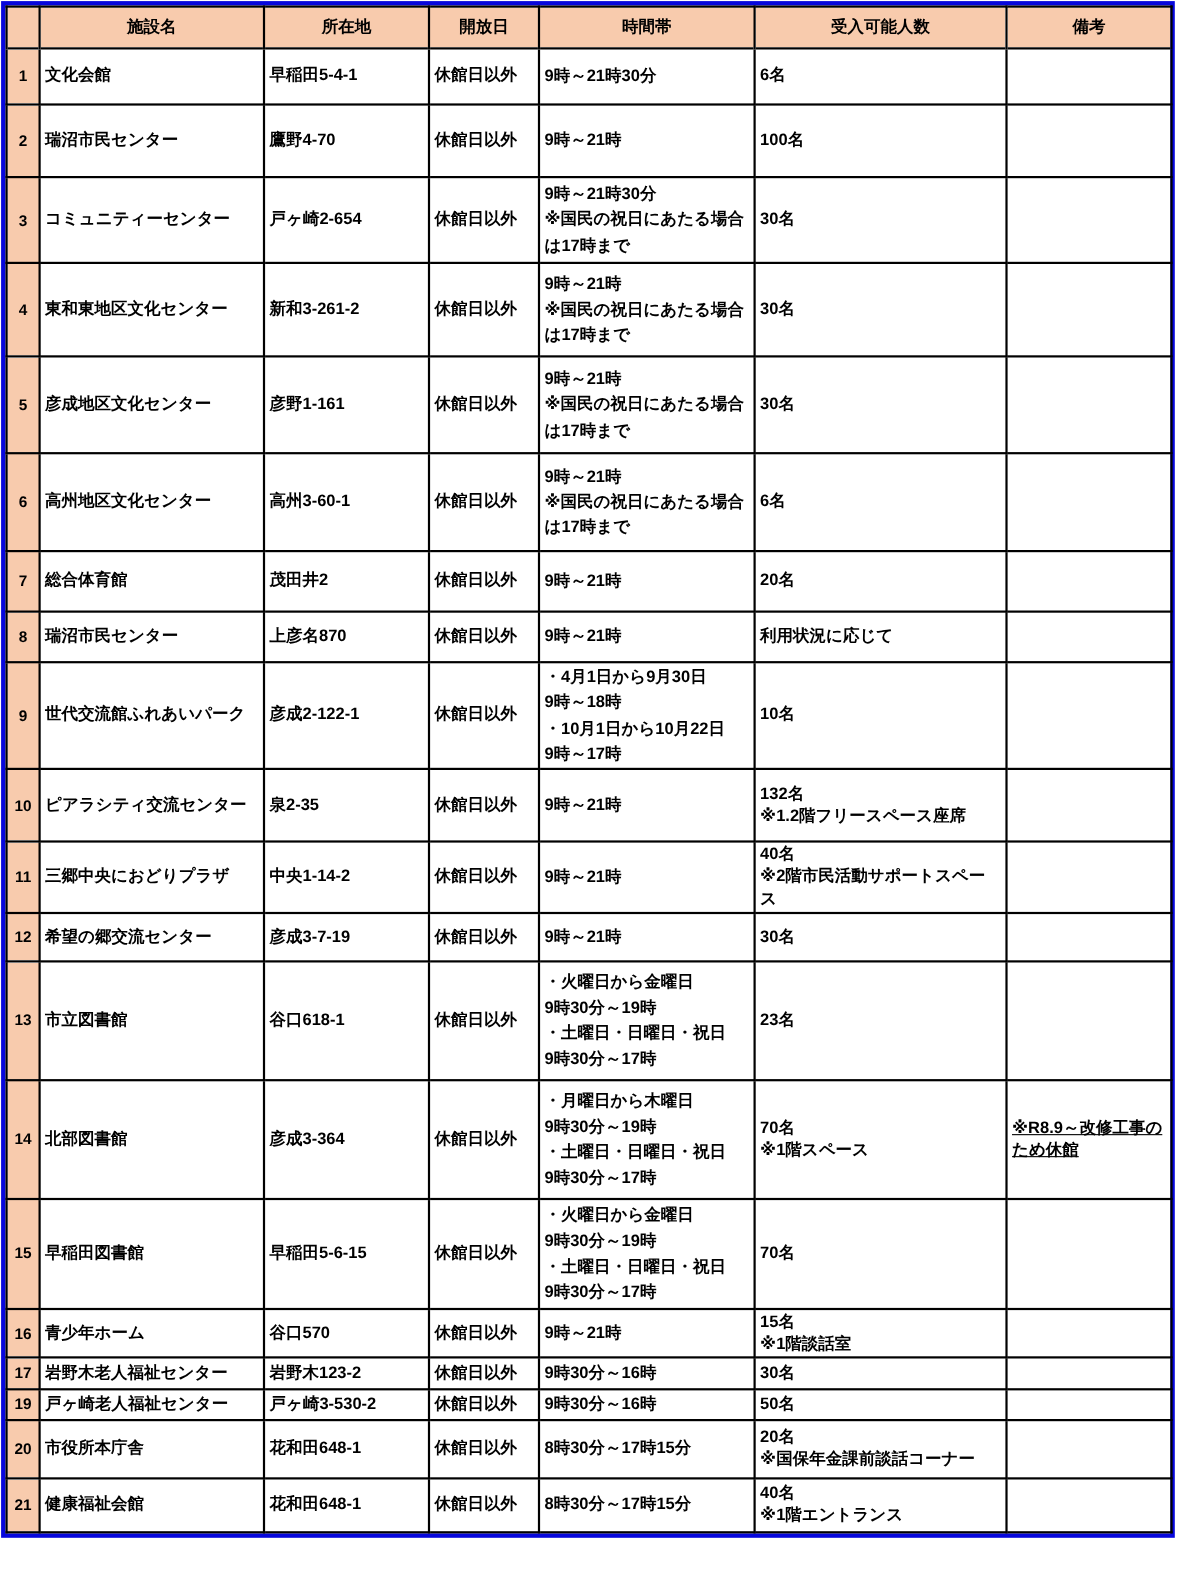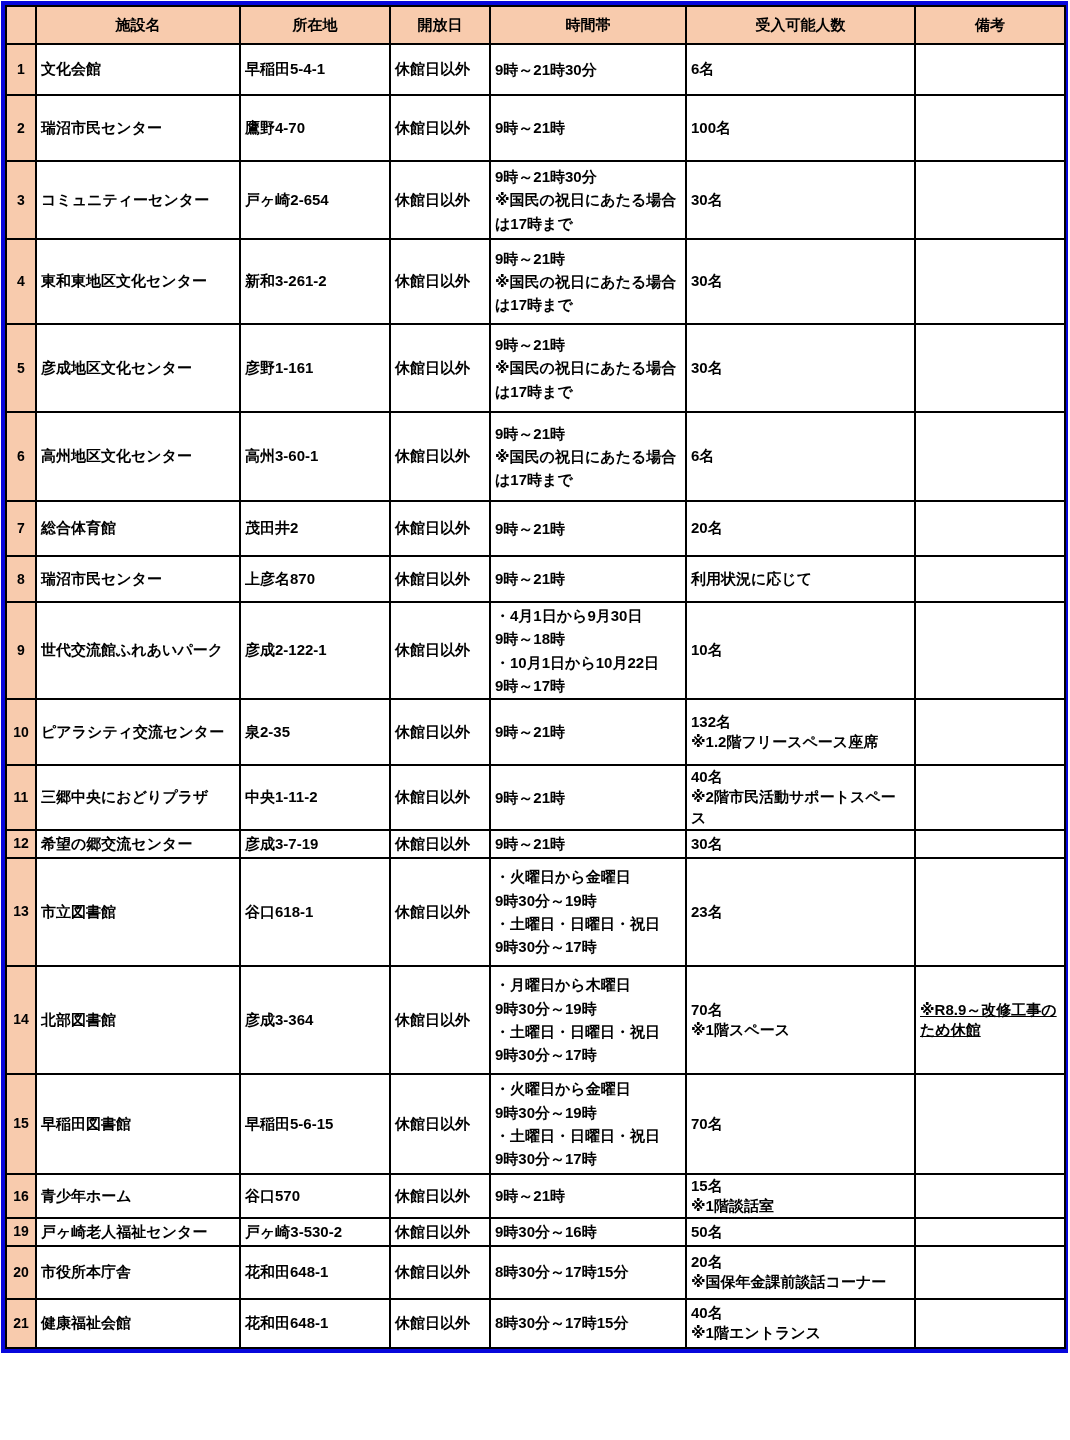--- a/index.html
+++ b/index.html
@@ -168,28 +168,28 @@
           <td class="addr">泉2-35</td>
           <td class="open">休館日以外</td>
           <td class="time">9時～21時</td>
           <td class="cap">132名
 ※1.2階フリースペース座席</td>
           <td class="note"></td>
         </tr>
         <tr style="height: 63px;">
           <td class="no">11</td>
           <td class="name">三郷中央におどりプラザ</td>
-          <td class="addr">中央1-11-2</td>
+          <td class="addr">中央1-14-2</td>
           <td class="open">休館日以外</td>
           <td class="time">9時～21時</td>
           <td class="cap">40名
 ※2階市民活動サポートスペース</td>
           <td class="note"></td>
         </tr>
-        <tr style="height: 28px;">
+        <tr style="height: 44px;">
           <td class="no">12</td>
           <td class="name">希望の郷交流センター</td>
           <td class="addr">彦成3-7-19</td>
           <td class="open">休館日以外</td>
           <td class="time">9時～21時</td>
           <td class="cap">30名</td>
           <td class="note"></td>
         </tr>
         <tr style="height: 108px;">
           <td class="no">13</td>
@@ -231,20 +231,29 @@
         <tr style="height: 40px;">
           <td class="no">16</td>
           <td class="name">青少年ホーム</td>
           <td class="addr">谷口570</td>
           <td class="open">休館日以外</td>
           <td class="time">9時～21時</td>
           <td class="cap">15名
 ※1階談話室</td>
           <td class="note"></td>
         </tr>
+        <tr style="height: 29px;">
+          <td class="no">17</td>
+          <td class="name">岩野木老人福祉センター</td>
+          <td class="addr">岩野木123-2</td>
+          <td class="open">休館日以外</td>
+          <td class="time">9時30分～16時</td>
+          <td class="cap">30名</td>
+          <td class="note"></td>
+        </tr>
         <tr style="height: 14px;">
           <td class="no">19</td>
           <td class="name">戸ヶ崎老人福祉センター</td>
           <td class="addr">戸ヶ崎3-530-2</td>
           <td class="open">休館日以外</td>
           <td class="time">9時30分～16時</td>
           <td class="cap">50名</td>
           <td class="note"></td>
         </tr>
         <tr style="height: 53px;">

